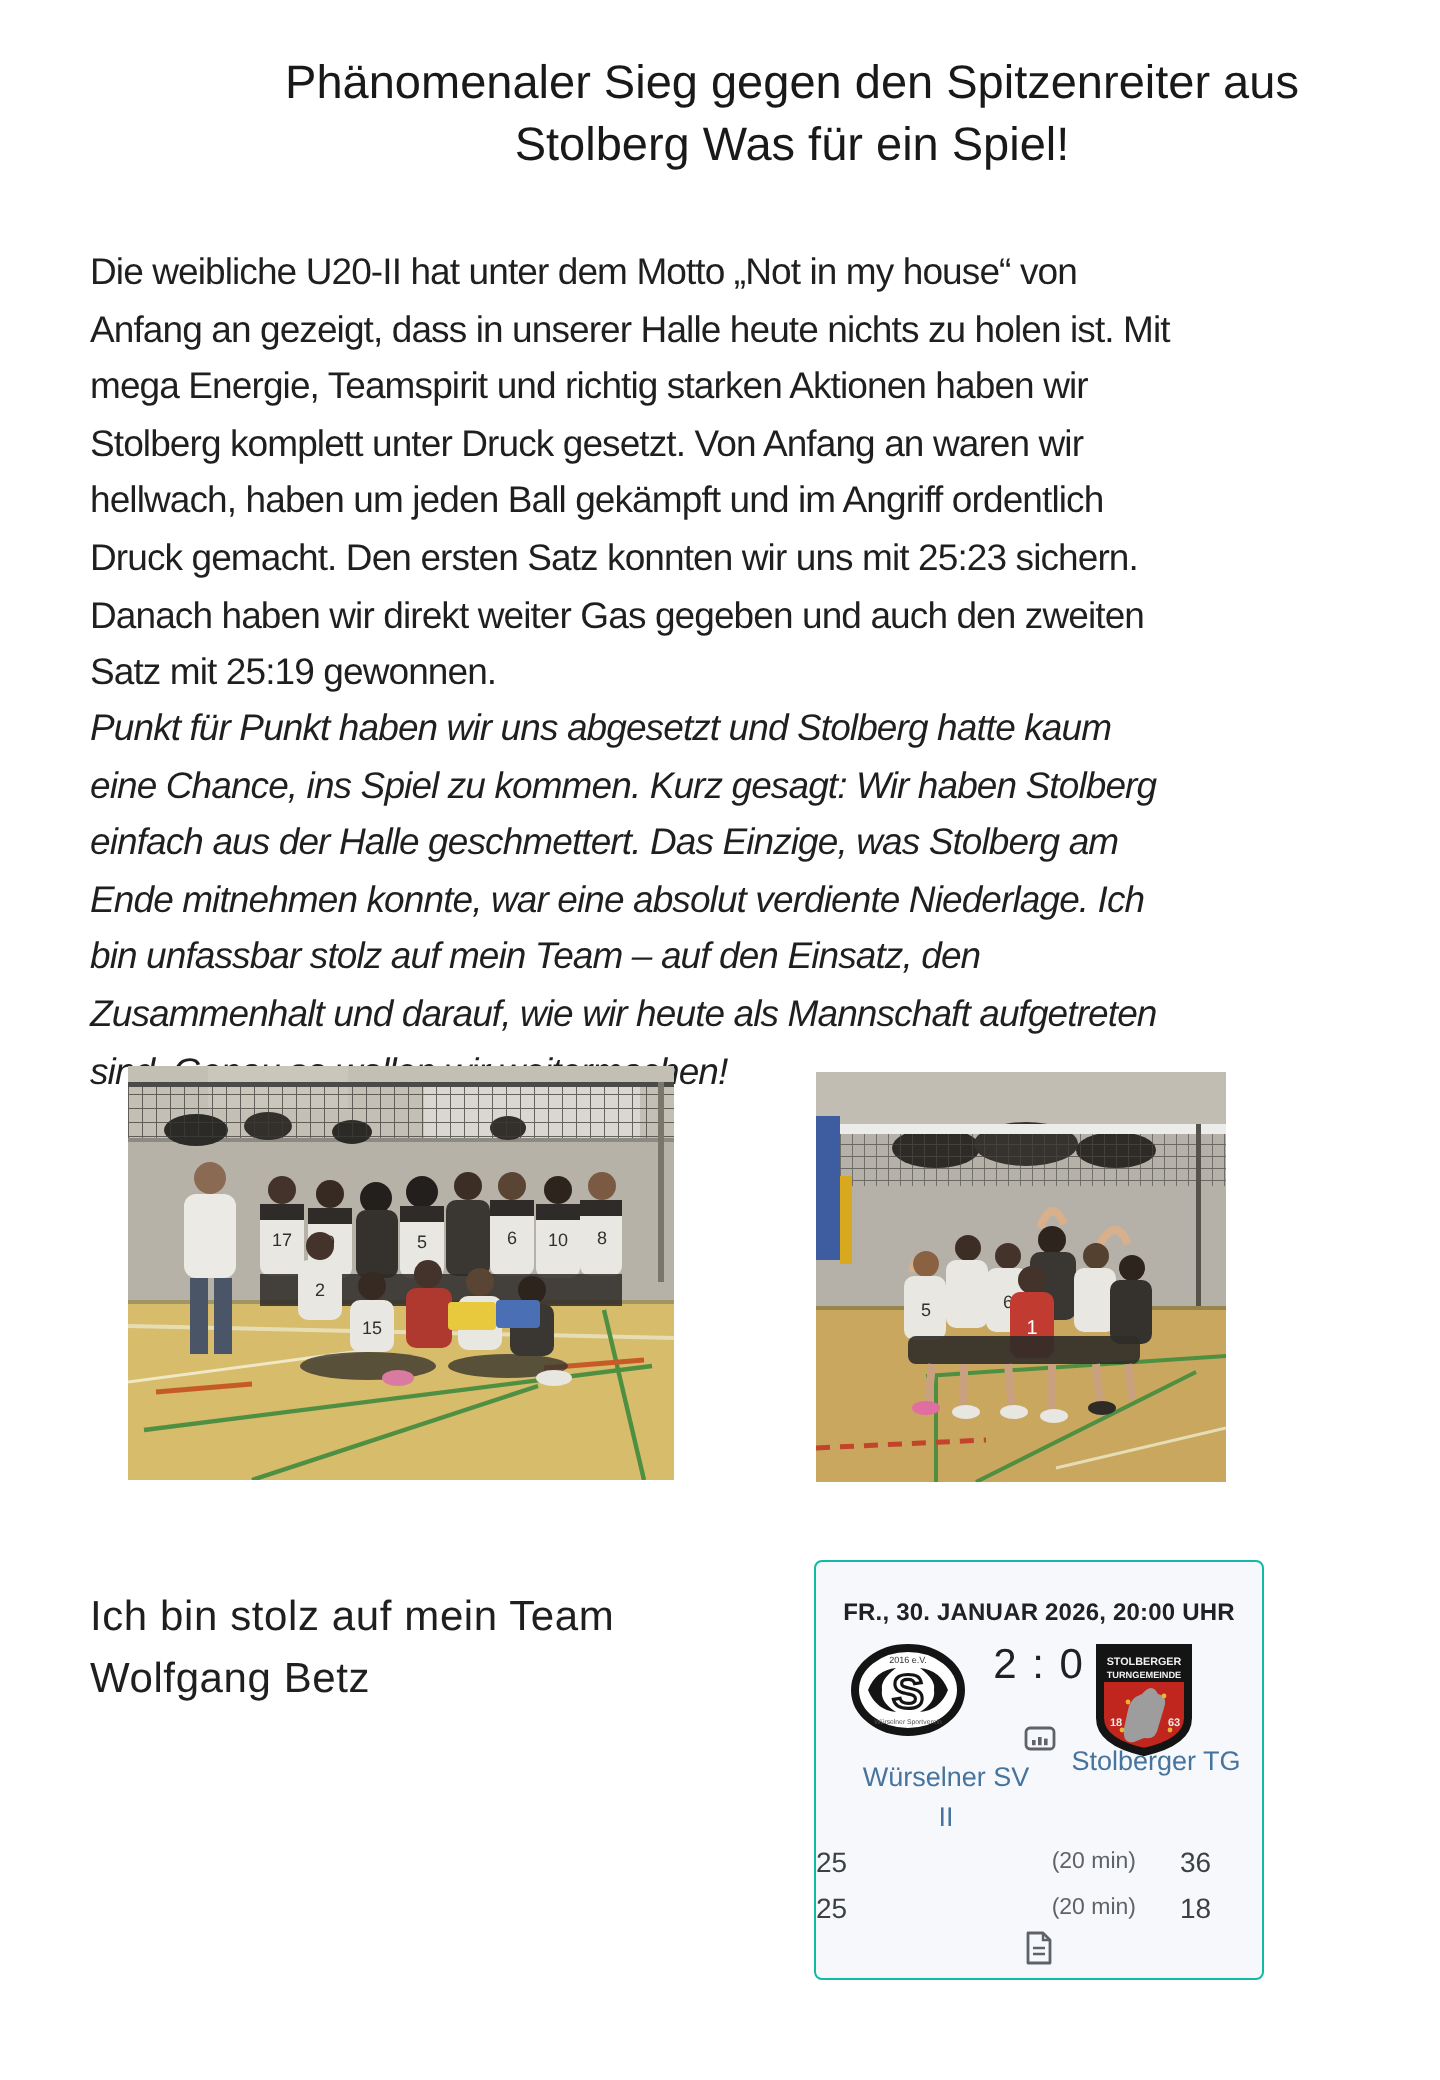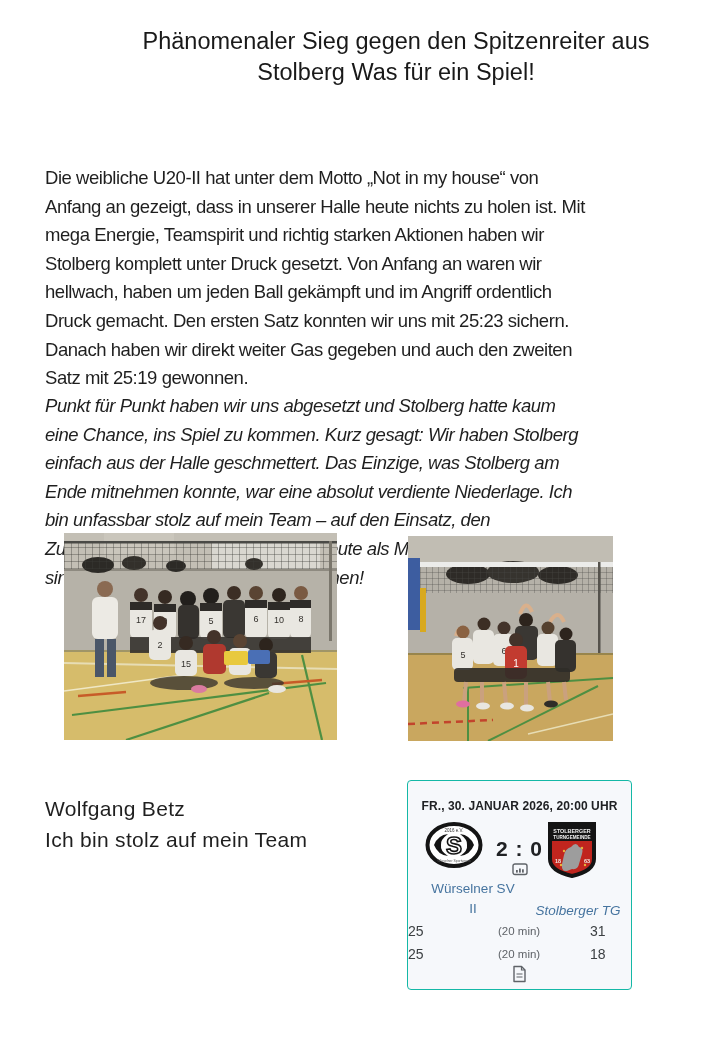--- a/index.html
+++ b/index.html
@@ -3,49 +3,49 @@
 <meta charset="utf-8">
 <style>
   html,body{margin:0;padding:0;background:#ffffff;}
   body{font-family:"Liberation Sans",sans-serif;color:#1c1c1c;}
   .page{position:relative;width:720px;height:1040px;background:#fff;overflow:hidden;}
 
   .title{position:absolute;top:26px;left:0;width:720px;text-align:center;
          font-size:23.5px;line-height:31px;white-space:pre-line;color:#191919;margin-left:36px;}
 
   .body-par{position:absolute;left:45px;width:660px;font-size:18.5px;line-height:28.6px;
-            letter-spacing:-0.45px;white-space:pre;color:#1f1f1f;margin-top:42px;}
+            letter-spacing:-0.45px;white-space:pre;color:#1f1f1f;}
   .par1{top:122px;}
   .par2{top:350px;font-style:italic;}
 
   .photo{position:absolute;display:block;text-align:right;}
   .photo svg{display:block;}
   .photo1{left:64px;top:533px;}
   .photo2{left:408px;top:536px;}
 
   .quote{position:absolute;left:45px;top:793px;font-size:21px;line-height:31px;
          letter-spacing:0.3px;color:#1f1f1f;}
 
   
   .scorecard{position:absolute;left:407px;top:780px;width:225px;height:210px;
              background:#f6f8fb;border:1px solid #14b8a6;border-radius:4px;box-sizing:border-box;}
   .sc-date{position:absolute;top:18px;left:0;width:100%;text-align:center;
            font-weight:bold;font-size:12px;letter-spacing:0.1px;color:#202124;}
   .sc-logo-home{position:absolute;left:17px;top:40px;}
   .sc-logo-away{position:absolute;right:34px;top:40px;}
-  .sc-score{position:absolute;left:0;top:56px;width:100%;text-align:center;
-            font-size:21px;color:#202124;letter-spacing:1px;font-weight:bold;}
+  .sc-score{position:absolute;left:0;top:40px;width:100%;text-align:center;
+            font-size:21px;color:#202124;letter-spacing:1px;}
   .sc-stats-icon{position:absolute;left:0;top:82px;width:100%;text-align:center;}
   .sc-team{position:absolute;font-size:13.5px;line-height:20px;color:#46749f;text-align:center;white-space:pre-line;}
   .sc-team-home{left:10px;top:98px;width:110px;}
-  .sc-team-away{left:120px;top:120px;width:100px;font-style:italic;}
+  .sc-team-away{left:120px;top:90px;width:100px;}
   .sc-sets{position:absolute;left:0;top:138px;width:100%;}
   .sc-set-row{display:grid;grid-template-columns:90px 70px 65px;align-items:center;height:23px;}
   .sc-set-home{font-size:14px;color:#3c4043;}
-  .sc-set-dur{text-align:left;font-size:11.5px;color:#5f6368;}
+  .sc-set-dur{text-align:right;font-size:11.5px;color:#5f6368;}
   .sc-set-away{text-align:left;padding-left:22px;font-size:14px;color:#3c4043;}
   .sc-doc-icon{position:absolute;left:0;top:184px;width:100%;text-align:center;}
 </style>
 </head>
 <body>
 
 <div class="page">
 
   <div class="title">Phänomenaler Sieg gegen den Spitzenreiter aus
 Stolberg Was für ein Spiel!</div>
@@ -248,22 +248,22 @@
         <ellipse cx="55" cy="168" rx="7" ry="3.5" fill="#e06ea0"></ellipse>
         <ellipse cx="75" cy="170" rx="7" ry="3.5" fill="#e8e6e0"></ellipse>
         <ellipse cx="99" cy="170" rx="7" ry="3.5" fill="#e8e6e0"></ellipse>
         <ellipse cx="119" cy="172" rx="7" ry="3.5" fill="#e8e6e0"></ellipse>
         <ellipse cx="143" cy="168" rx="7" ry="3.5" fill="#2f2c28"></ellipse>
       </g>
     </svg>
   </span>
 
   <div class="quote">
+    <div>Ich bin stolz auf mein Team</div>
     <div>Wolfgang Betz</div>
-    <div>Ich bin stolz auf mein Team</div>
   </div>
 
   <div class="scorecard">
     <div class="sc-date">FR., 30. JANUAR 2026, 20:00 UHR</div>
 
     <span class="sc-logo-home">
       <svg width="58" height="48" viewBox="0 0 58 48">
         <ellipse cx="29" cy="24" rx="26.5" ry="21" fill="#ffffff" stroke="#141414" stroke-width="4"></ellipse>
         <path d="M9 24 q4 -10 14 -11 q-8 6 -7 11 q-1 6 7 11 q-10 -1 -14 -11 Z" fill="#141414"></path>
         <path d="M49 24 q-4 -10 -14 -11 q8 6 7 11 q1 6 -7 11 q10 -1 14 -11 Z" fill="#141414"></path>
@@ -301,21 +301,21 @@
     </div>
 
     <div class="sc-team sc-team-home">Würselner SV
 II</div>
     <div class="sc-team sc-team-away">Stolberger TG</div>
 
     <div class="sc-sets">
       <div class="sc-set-row">
         <span class="sc-set-home">25</span>
         <span class="sc-set-dur">(20 min)</span>
-        <span class="sc-set-away">31</span>
+        <span class="sc-set-away">36</span>
       </div>
       <div class="sc-set-row">
         <span class="sc-set-home">25</span>
         <span class="sc-set-dur">(20 min)</span>
         <span class="sc-set-away">18</span>
       </div>
     </div>
 
     <div class="sc-doc-icon">
       <svg width="15" height="18" viewBox="0 0 15 18">

